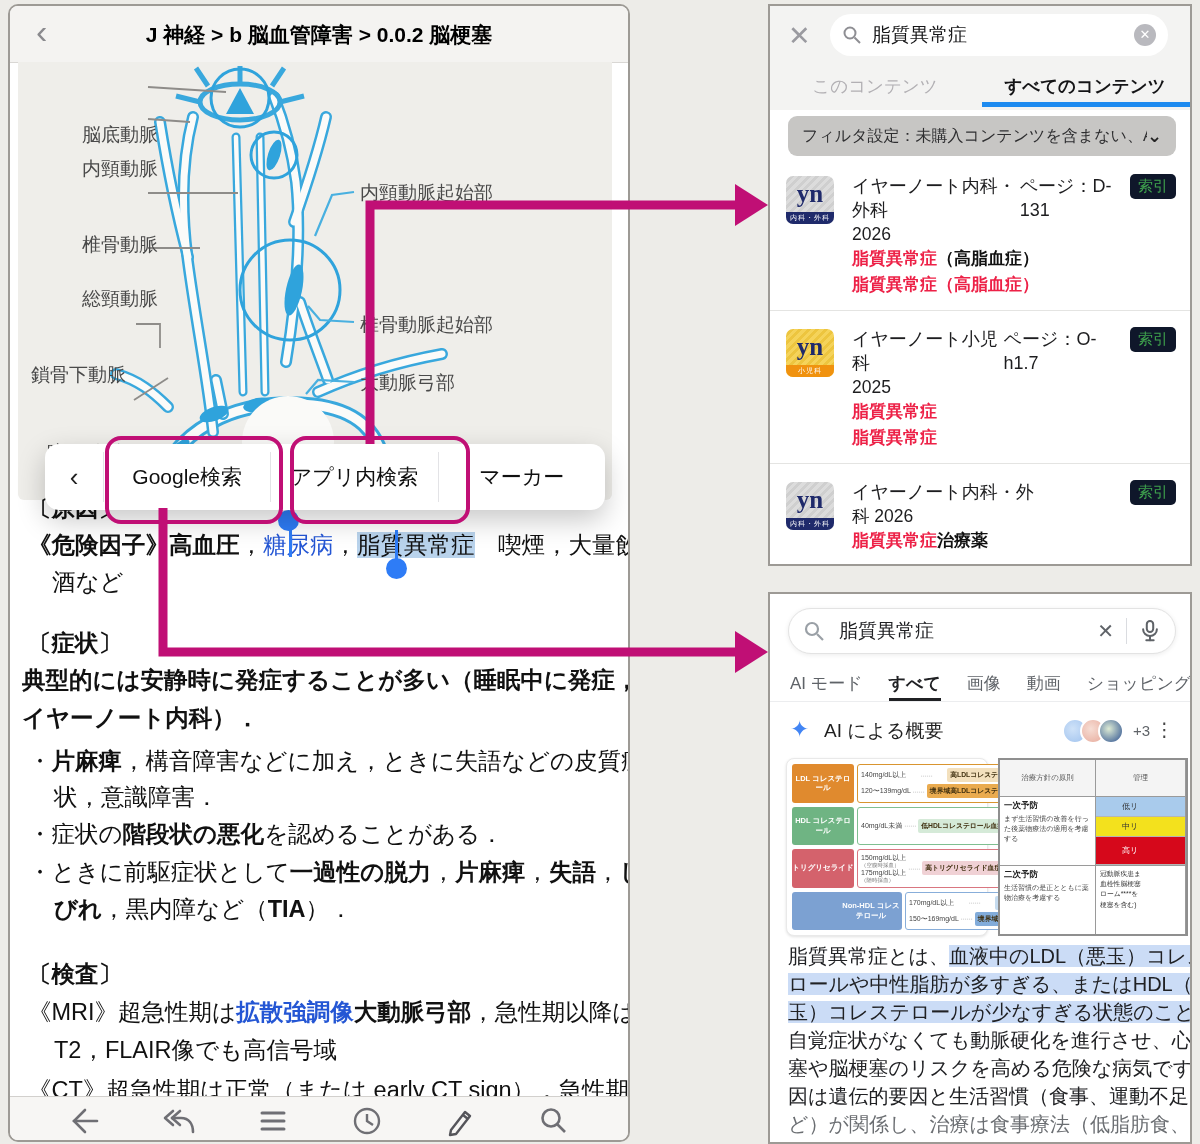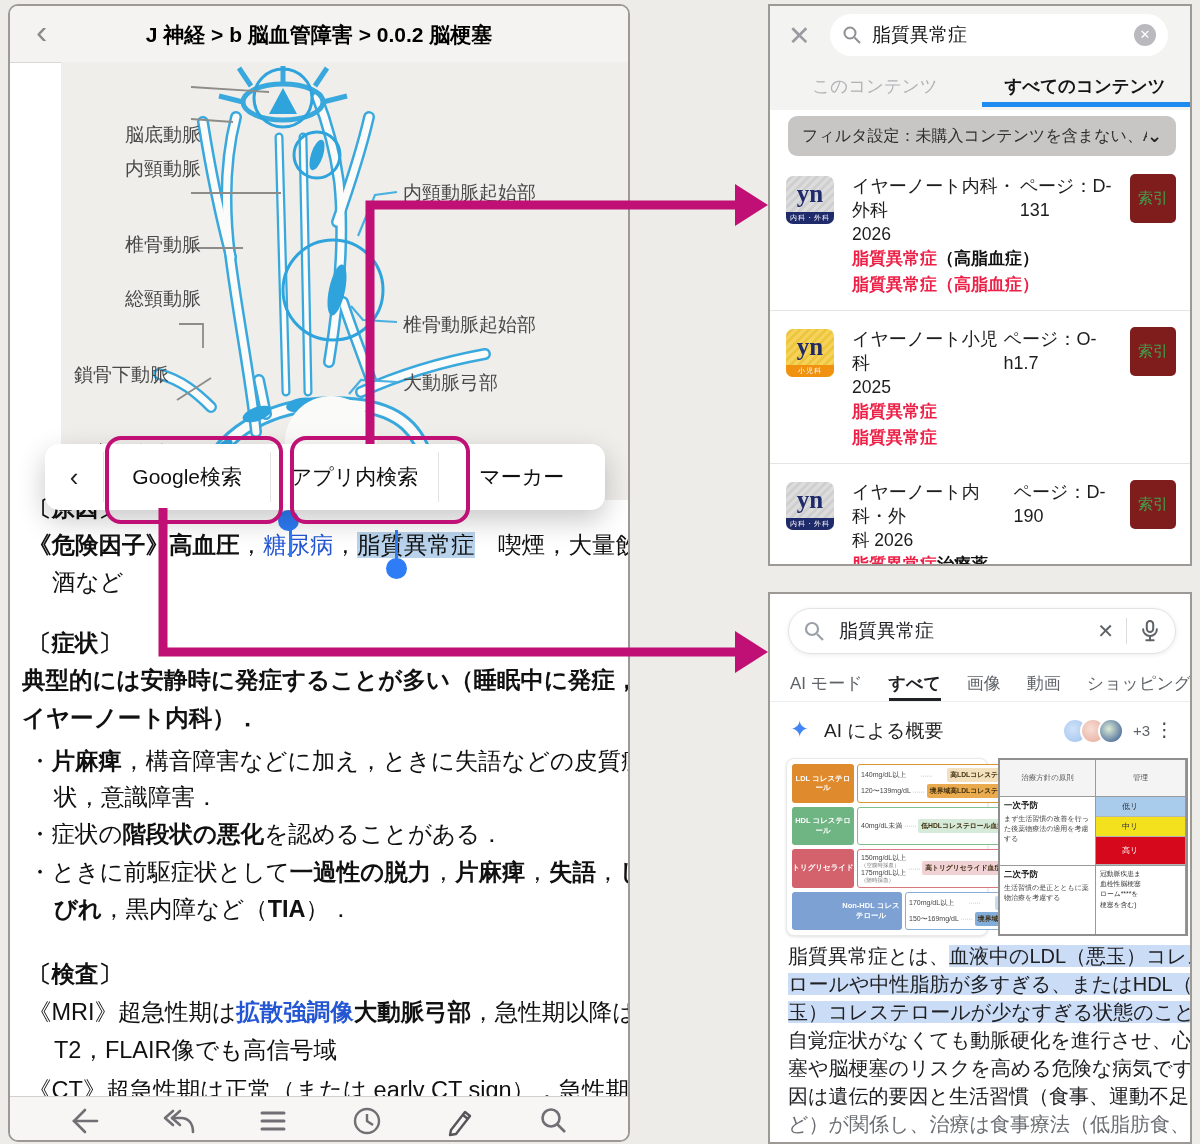--- a/index.html
+++ b/index.html
@@ -4,21 +4,21 @@
 <style>
   html,body{margin:0;padding:0;}
   body{width:1200px;height:1144px;position:relative;background:#EDECE8;
        font-family:"Liberation Sans","DejaVu Sans",sans-serif;overflow:hidden;}
   .panel{position:absolute;background:#fff;border:2px solid #9D9A95;box-sizing:border-box;overflow:hidden;}
   
   #left-panel{left:8px;top:4px;width:622px;height:1138px;border-radius:10px;}
   .app-header{position:absolute;left:0;top:0;width:100%;height:56px;background:#F4F3F1;border-bottom:1px solid #D9D7D4;}
   .app-header .back{position:absolute;left:26px;top:6px;font-size:34px;color:#8A8A8E;font-weight:400;}
   .app-header .ttl{position:absolute;left:0;top:15px;width:100%;text-align:center;font-size:21px;font-weight:700;color:#000;}
-  .diagram{position:absolute;left:8px;top:56px;width:594px;height:438px;background:#EFEEEA;border-radius:0 0 6px 6px;margin-left:43px;}
+  .diagram{position:absolute;left:8px;top:56px;width:594px;height:438px;background:#EFEEEA;border-radius:0 0 6px 6px;}
   .dlabel{position:absolute;font-size:19px;color:#4A4A4A;white-space:nowrap;}
   .ctext{position:absolute;font-size:23.5px;color:#111;white-space:nowrap;line-height:32px;}
   .ctext .b{font-weight:700;}
   .ctext .lnk{color:#2456D4;}
   .ctext .lnkb{color:#2456D4;font-weight:700;}
   .ctext .sel{background:#B9D3EC;}
   
   .cmenu{position:absolute;left:35px;top:438px;width:560px;height:66px;background:#fff;border-radius:14px;
          box-shadow:0 10px 28px rgba(0,0,0,.22);display:flex;align-items:stretch;z-index:10;}
   .cmenu .cell{display:flex;align-items:center;justify-content:center;font-size:21px;color:#101010;flex:1;}
@@ -59,21 +59,21 @@
   .icon-naika{background:repeating-linear-gradient(135deg,#DCDCDC 0 3px,#CFCFCF 3px 6px);}
   .icon-naika .band{background:#1F2A6B;}
   .icon-shoni{background:repeating-linear-gradient(135deg,#F5D35A 0 3px,#EDC53F 3px 6px);}
   .icon-shoni .band{background:#F0920F;}
   .rtitle{display:flex;font-size:18px;color:#1D1D1F;line-height:24px;}
   .rtitle .page{margin-left:auto;padding-right:52px;color:#1D1D1F;}
   .rtitle2{font-size:17.5px;color:#1D1D1F;line-height:24px;}
   .rline{font-size:17px;font-weight:700;line-height:26px;}
   .rline .red{color:#ED2147;}
   .rline .blk{color:#111;}
-  .badge{position:absolute;right:14px;top:16px;background:#7f1d1d;color:#3FA34D;font-size:15px;padding:15px 8px;border-radius:5px;}
+  .badge{position:absolute;right:14px;top:16px;background:#0f172a;color:#3FA34D;font-size:15px;padding:3px 8px;border-radius:5px;}
   
   #google-panel{left:768px;top:592px;width:424px;height:552px;}
   .g-pill{position:absolute;left:18px;top:14px;width:388px;height:46px;border:1px solid #E3E3E3;border-radius:24px;
           box-shadow:0 1px 5px rgba(0,0,0,.08);display:flex;align-items:center;padding:0 14px;box-sizing:border-box;background:#fff;}
   .g-pill .q{font-size:19px;color:#202124;margin-left:14px;flex:1;}
   .g-pill .x{font-size:20px;color:#5F6368;margin-right:12px;}
   .g-pill .vr{width:1px;height:26px;background:#DADCE0;margin-right:12px;}
   .g-tabs{position:absolute;left:0;top:70px;width:100%;height:38px;border-bottom:1px solid #ECEDEF;
           display:flex;gap:26px;padding:0 20px;box-sizing:border-box;}
   .g-tab{font-size:17px;color:#5F6368;padding-top:8px;white-space:nowrap;}
@@ -340,21 +340,20 @@
         <div class="rline"><span class="red">脂質異常症</span></div>
         <span class="badge">索引</span>
       </div>
       <div class="rrow">
         <div class="ricon icon-naika">
           <div class="yn">yn</div>
           <div class="band">内科・外科</div>
         </div>
         <div class="rtitle">
           <span>イヤーノート内科・外</span>
-          <span class="page">ページ：D-190</span>
         </div>
         <div class="rtitle2">科 2026</div>
         <div class="rline"><span class="red">脂質異常症</span><span class="blk">治療薬</span></div>
         <span class="badge">索引</span>
       </div>
     </div>
 </div>
 
 <div id="google-panel" class="panel">
   <div class="g-pill">

